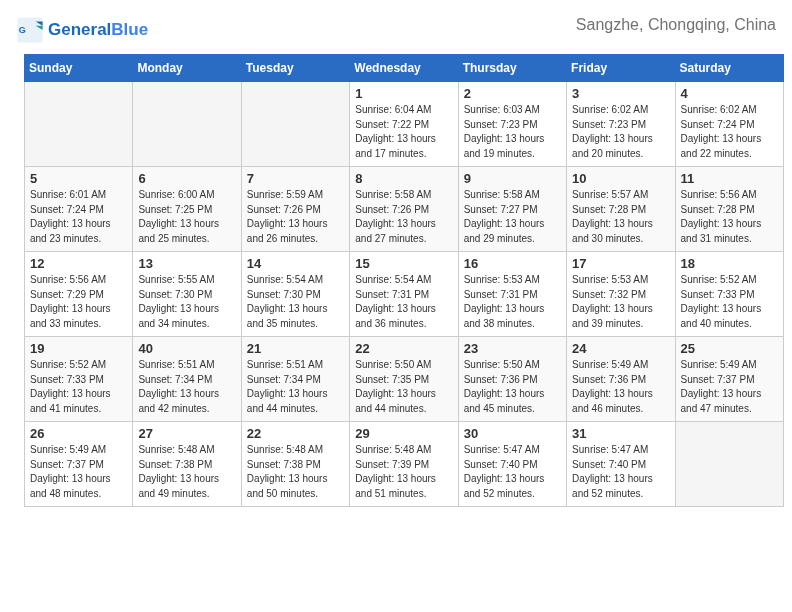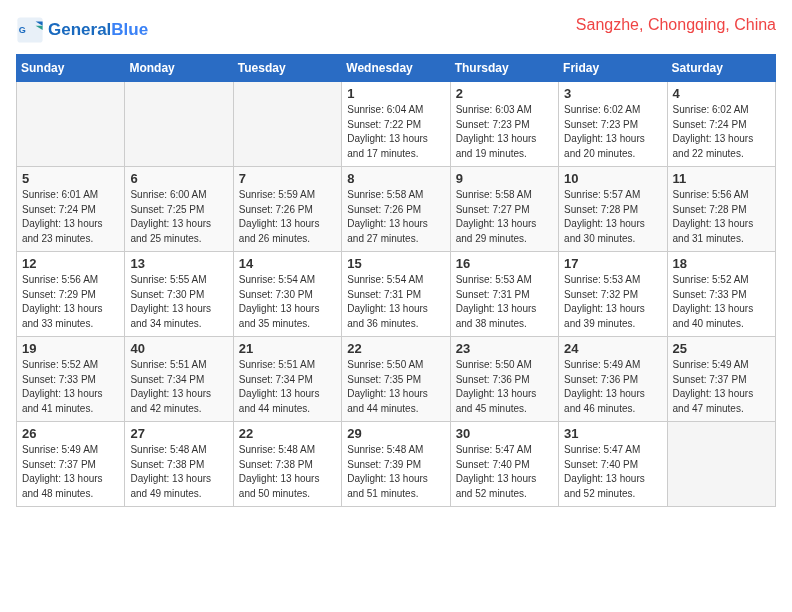--- a/index.html
+++ b/index.html
@@ -28,26 +28,27 @@
     .title-block {
       text-align: right;
     }
     .month-title {
       font-size: 32px;
       font-weight: bold;
       color: #333;
     }
     .location-title {
       font-size: 16px;
-      color: #ef4444;
+      color: #737373;
     }
     table {
       width: 100%;
       border-collapse: collapse;
       table-layout: fixed;
+      margin-left: 8px;
     }
     th {
       background-color: #2a6cc4;
       color: #fff;
       font-size: 12px;
       font-weight: bold;
       padding: 6px 4px;
       text-align: left;
       border: 1px solid #2a6cc4;
     }

